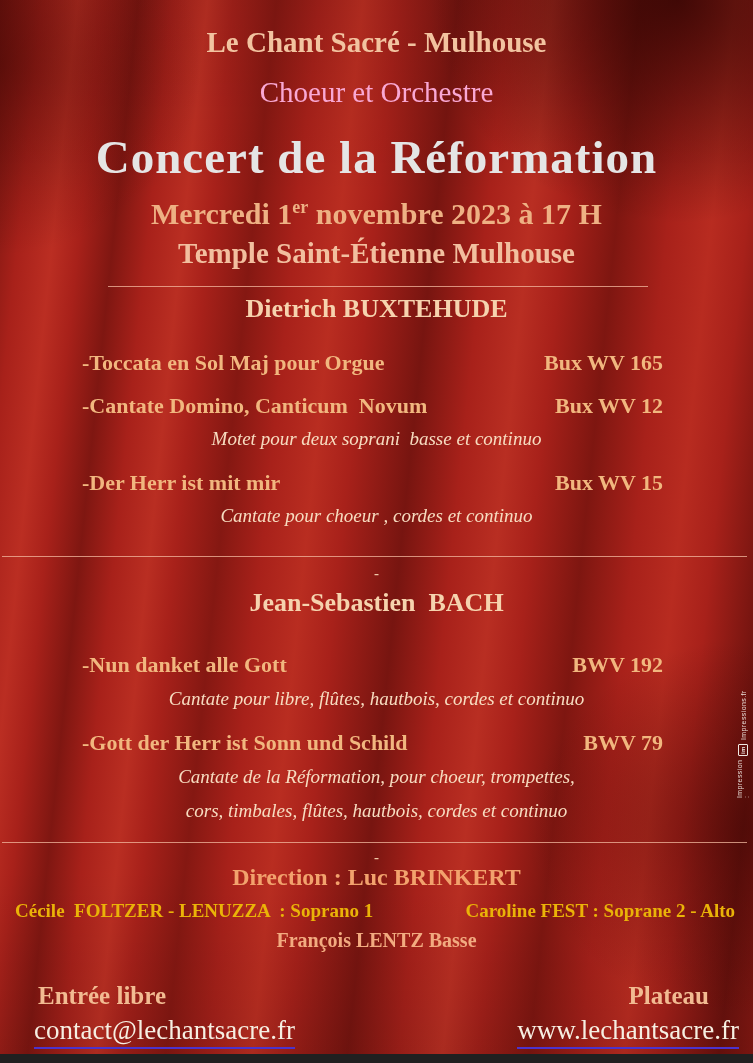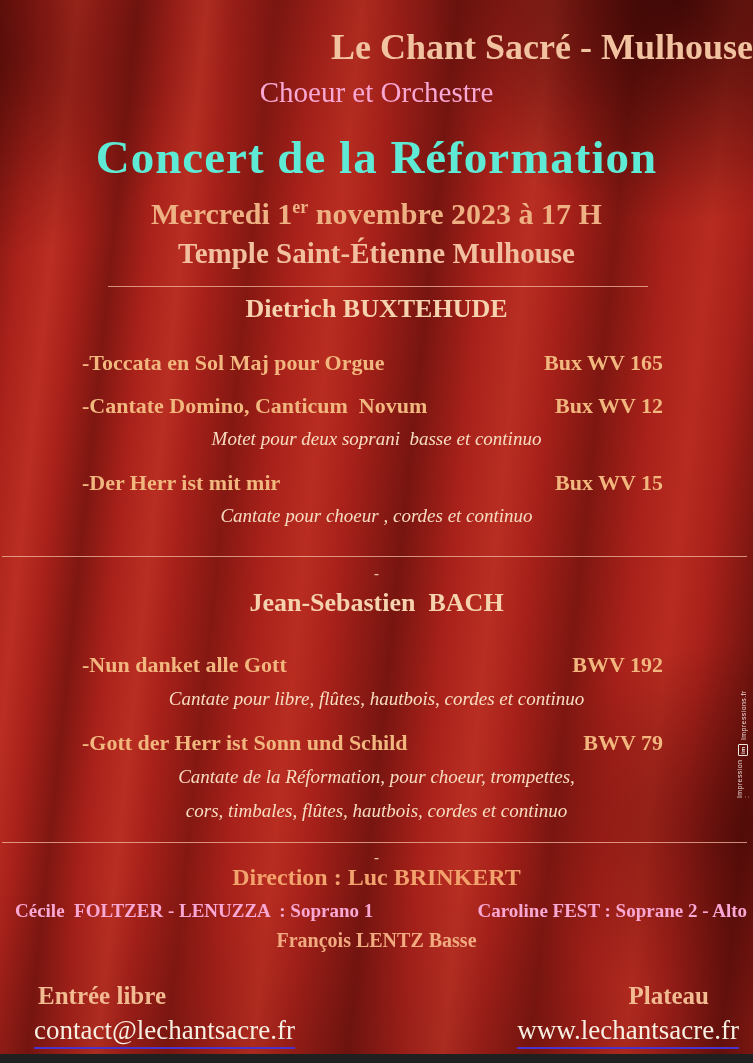--- a/index.html
+++ b/index.html
@@ -24,23 +24,23 @@
         rgba(232,84,58,0.26) 64%, rgba(232,84,58,0) 68%,
         rgba(75,9,5,0.45) 74%, rgba(75,9,5,0) 80%,
         rgba(225,70,48,0.28) 85%, rgba(225,70,48,0) 89%,
         rgba(55,5,3,0.55) 96%, rgba(55,5,3,0.30) 100%),
       linear-gradient(180deg, rgba(0,0,0,0.10) 0%, rgba(0,0,0,0) 18%, rgba(0,0,0,0) 82%, rgba(0,0,0,0.12) 100%);
   }
   .abs { position: absolute; left: 0; width: 100%; box-sizing: border-box; }
   .center { text-align: center; }
   .pre { white-space: pre-wrap; }
 
-  .org-title      { top: 26px;  font-size: 36px; font-weight: bold; color: #f2c3a0; text-align: right; }
+  .org-title      { top: 26px;  font-size: 29px; font-weight: bold; color: #f2c3a0; }
   .ensemble       { top: 76px;  font-size: 29px; color: #f9a8d4; }
-  .concert-title  { top: 130px; font-size: 47px; font-weight: bold; color: #5eead4; letter-spacing: 1px; }
+  .concert-title  { top: 130px; font-size: 47px; font-weight: bold; color: #e5e5e5; letter-spacing: 1px; }
   .date-line      { top: 197px; font-size: 30px; font-weight: bold; color: #eeb184; }
   .date-line sup  { font-size: 60%; }
   .venue          { top: 237px; font-size: 29px; font-weight: bold; color: #f2bf9f; }
 
   .sep { position: absolute; height: 0; border-top: 1px solid rgba(243,186,160,0.75); }
   .sep-1 { top: 286px; left: 108px; width: 540px; }
   .sep-2 { top: 556px; left: 2px;   width: 745px; }
   .sep-3 { top: 842px; left: 2px;   width: 745px; }
 
   .section-dash   { font-size: 15px; font-weight: bold; color: #f0c9a8; line-height: 10px; }
@@ -67,22 +67,22 @@
   .desc-2 { top: 505px; }
   .desc-3 { top: 688px; }
   .desc-4a { top: 766px; }
   .desc-4b { top: 800px; }
 
   .direction-line { top: 864px; font-size: 24px; font-weight: bold; color: #f2a26d; }
 
   .soloists-row {
     top: 900px;
     display: flex; justify-content: space-between;
-    padding: 0 6px 0 15px;
-    font-size: 19px; font-weight: bold; color: #f9a8d4;
+    padding: 0 18px 0 15px;
+    font-size: 19px; font-weight: bold; color: #eab308;
   }
   .soloist-bass { top: 929px; font-size: 20px; font-weight: bold; color: #f2ab80; }
 
   .entry-row {
     top: 982px;
     display: flex; justify-content: space-between;
     padding: 0 44px 0 38px;
     font-size: 25px; font-weight: bold; color: #f2bb92;
   }
 

